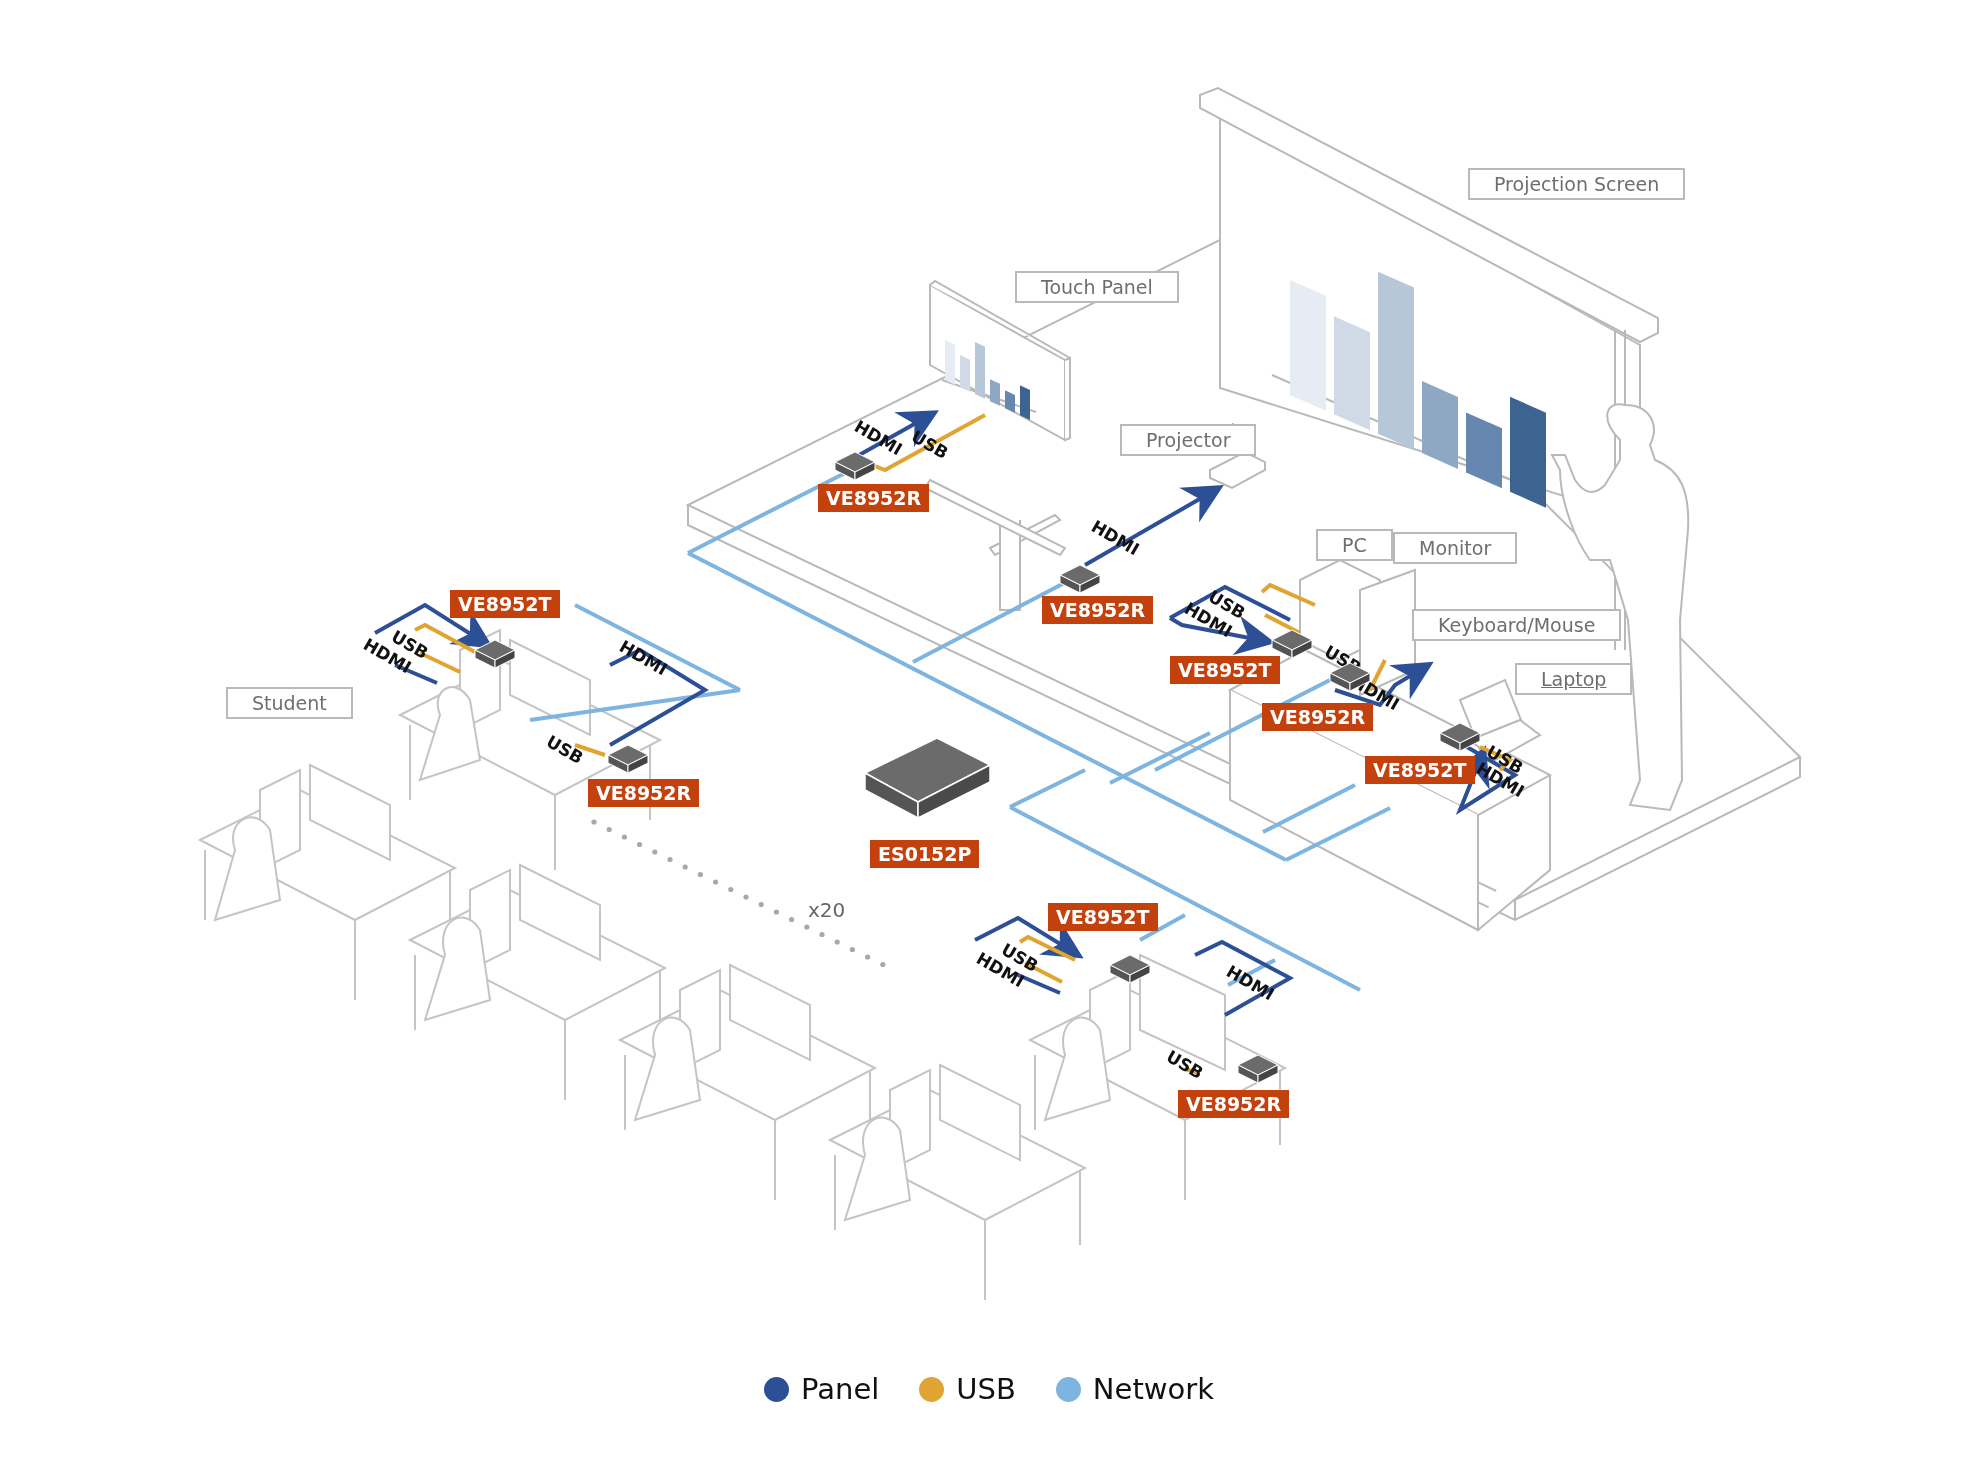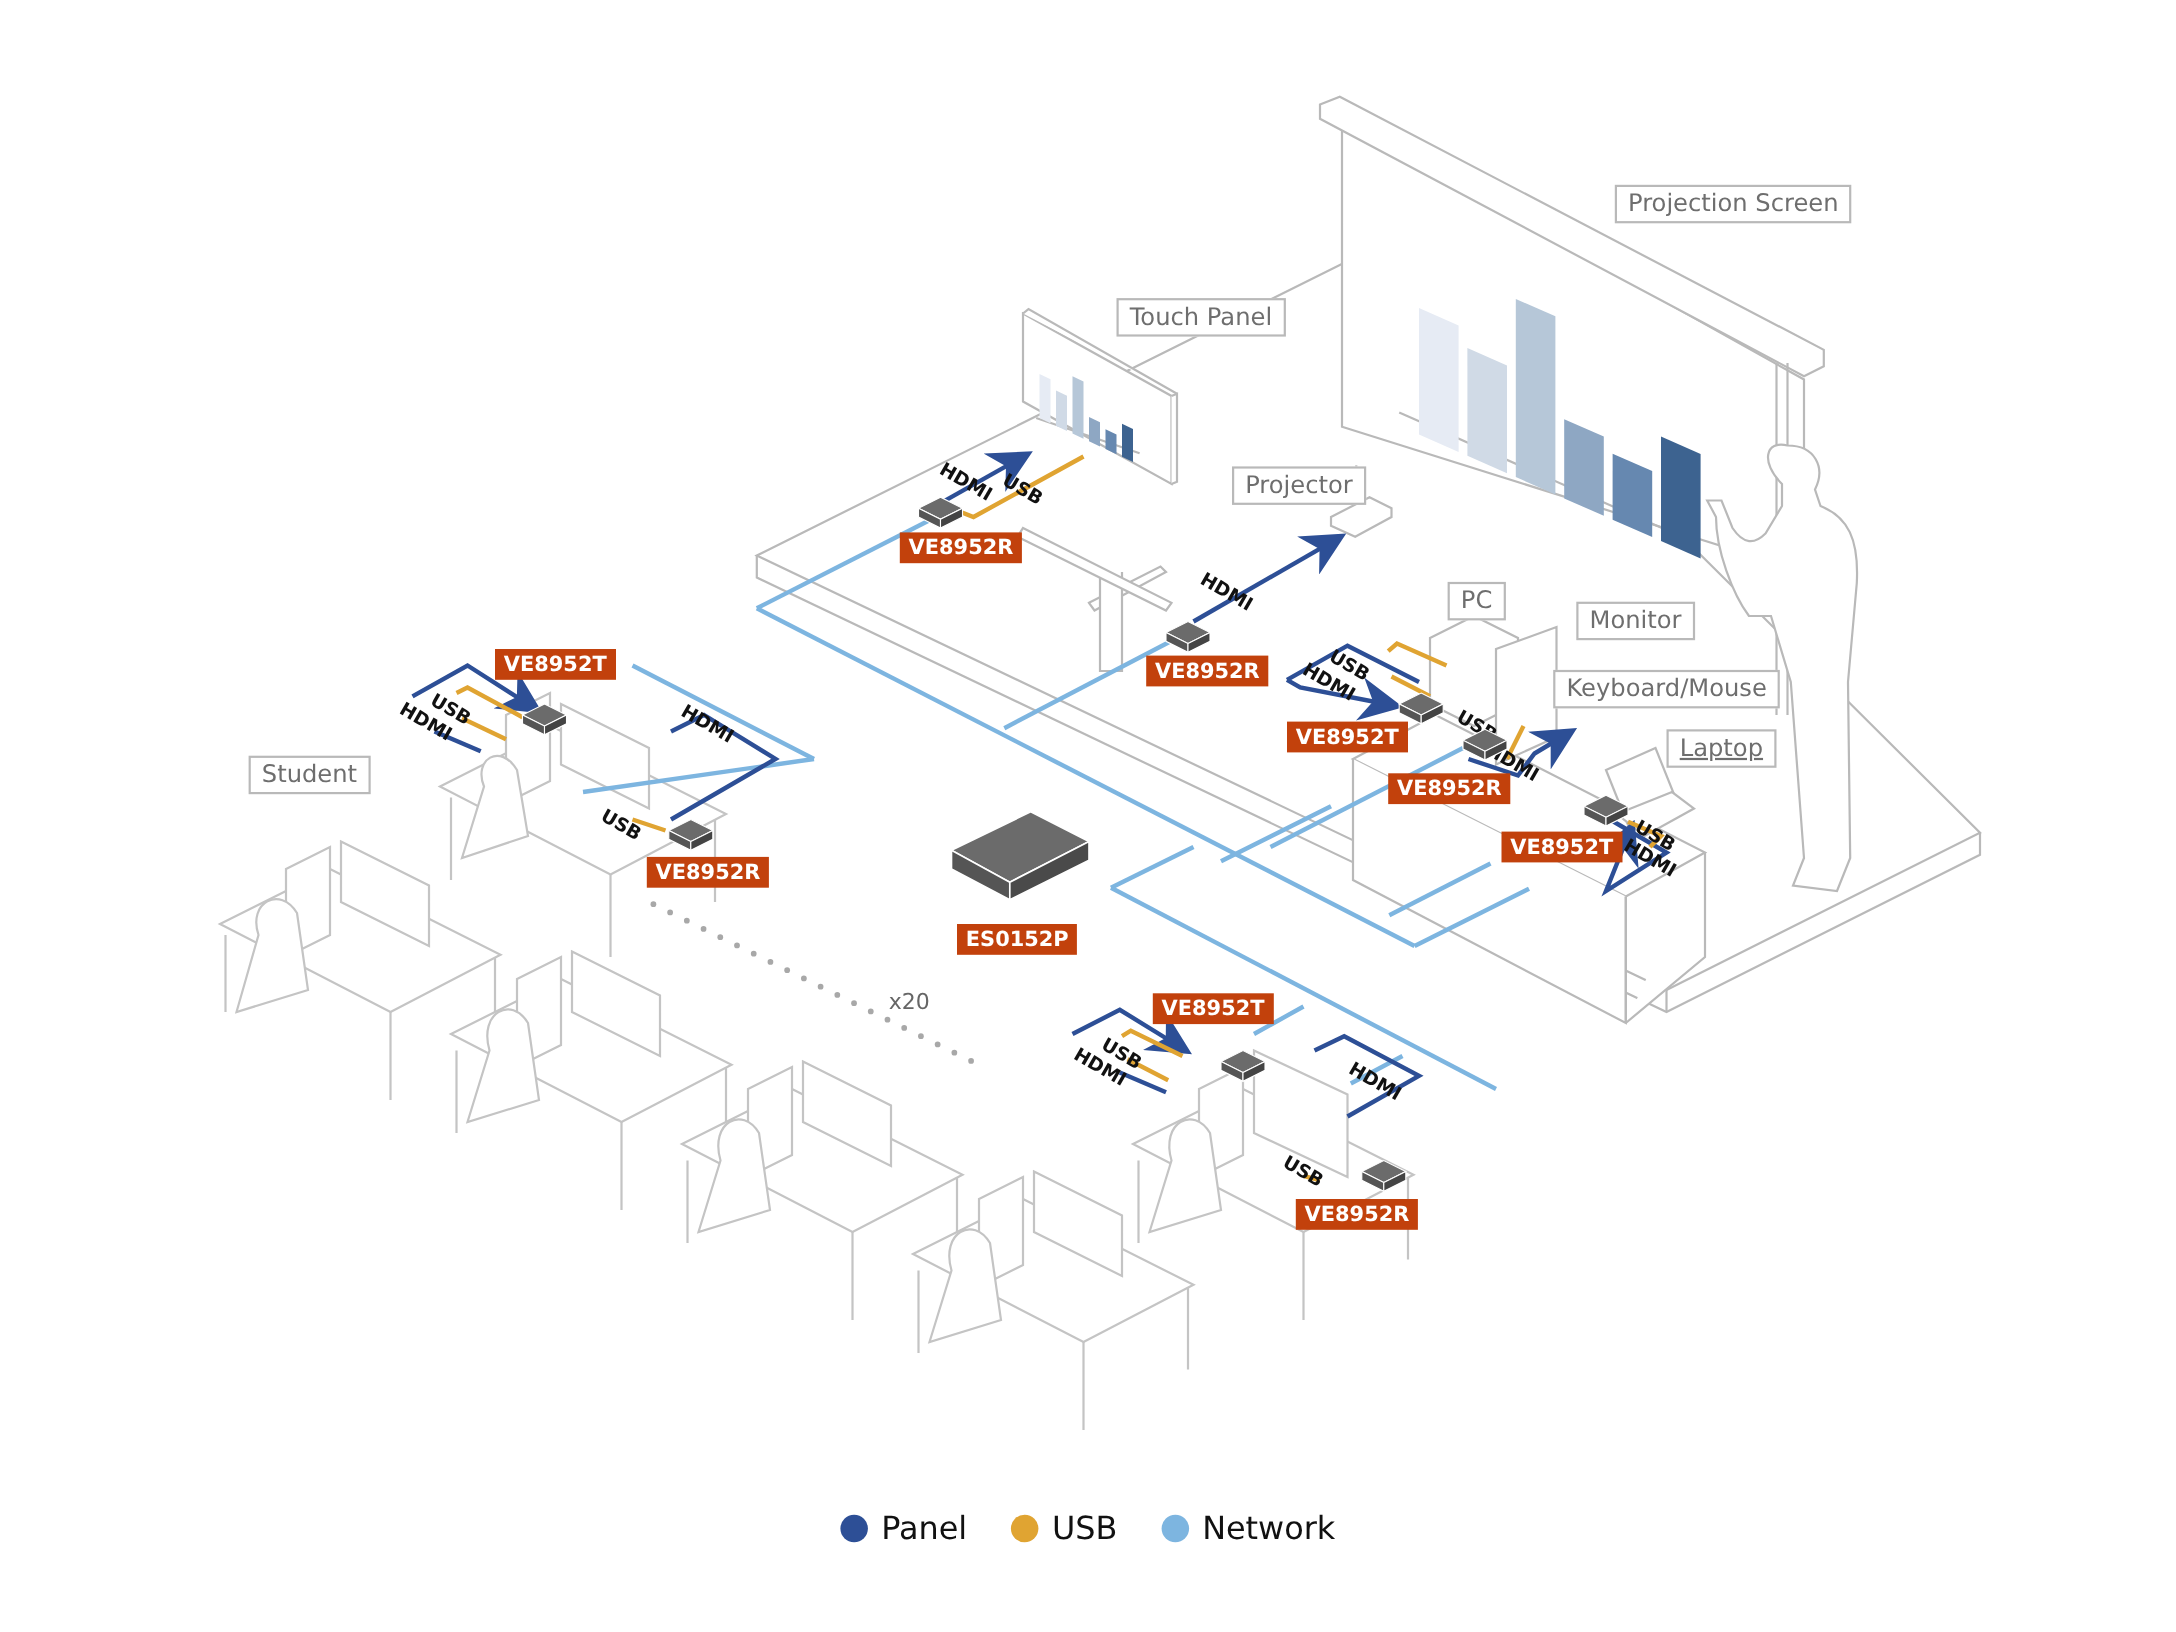--- a/index.html
+++ b/index.html
@@ -1,18 +1,18 @@
 <!DOCTYPE html>
 <html><head>
 <meta charset="utf-8">
 <style>
   html,body{margin:0;padding:0;background:#ffffff;}
   body{width:1978px;height:1484px;position:relative;overflow:hidden;font-family:"DejaVu Sans",sans-serif;}
   #stage{position:absolute;left:0;top:0;width:1978px;height:1484px;}
-  .callout{position:absolute;background:#fff;border:2px solid #b9b9b9;color:#6e6e6e;font-size:22px;padding:3px 10px;white-space:nowrap;font-family:"DejaVu Sans",sans-serif;}
+  .callout{position:absolute;background:#fff;border:2px solid #b9b9b9;color:#6e6e6e;font-size:19px;padding:3px 24px;white-space:nowrap;font-family:"DejaVu Sans",sans-serif;}
   .tag{position:absolute;background:#c2410c;color:#fff;font-weight:bold;font-size:19px;padding:3px 8px;white-space:nowrap;font-family:"DejaVu Sans",sans-serif;}
   .cable-label{font-family:"DejaVu Sans",sans-serif;font-weight:bold;font-size:17px;fill:#111;}
   .mult{position:absolute;color:#666;font-size:20px;}
   .legend{position:absolute;left:0;top:1372px;width:1978px;display:flex;justify-content:center;gap:40px;align-items:center;}
   .legend-item{display:flex;align-items:center;gap:12px;font-size:29px;color:#111;}
   .dot{width:25px;height:25px;border-radius:50%;display:inline-block;}
 </style>
 </head>
 <body>
 
@@ -268,21 +268,21 @@
     <path d="M865,773 L865,790 L918,818 L918,802 Z" fill="#555" stroke="#fff" stroke-width="1.5"></path>
     <path d="M918,802 L918,818 L990,782 L990,765 Z" fill="#4a4a4a" stroke="#fff" stroke-width="1.5"></path>
   </g>
 </svg>
 </div>
 
 <div class="callout" style="left:1468px;top:168px;">Projection Screen</div>
 <div class="callout" style="left:1015px;top:271px;">Touch Panel</div>
 <div class="callout" style="left:1120px;top:424px;">Projector</div>
 <div class="callout" style="left:1316px;top:529px;">PC</div>
-<div class="callout" style="left:1393px;top:547px;margin-left:40px;">Monitor</div>
+<div class="callout" style="left:1393px;top:532px;">Monitor</div>
 <div class="callout" style="left:1412px;top:609px;">Keyboard/Mouse</div>
 <div class="callout" style="left:1515px;top:663px;text-decoration:underline;">Laptop</div>
 <div class="callout" style="left:226px;top:687px;">Student</div>
 
 <div class="tag" style="left:818px;top:484px;">VE8952R</div>
 <div class="tag" style="left:1042px;top:596px;">VE8952R</div>
 <div class="tag" style="left:1170px;top:656px;">VE8952T</div>
 <div class="tag" style="left:1262px;top:703px;">VE8952R</div>
 <div class="tag" style="left:1365px;top:756px;">VE8952T</div>
 <div class="tag" style="left:450px;top:590px;">VE8952T</div>

